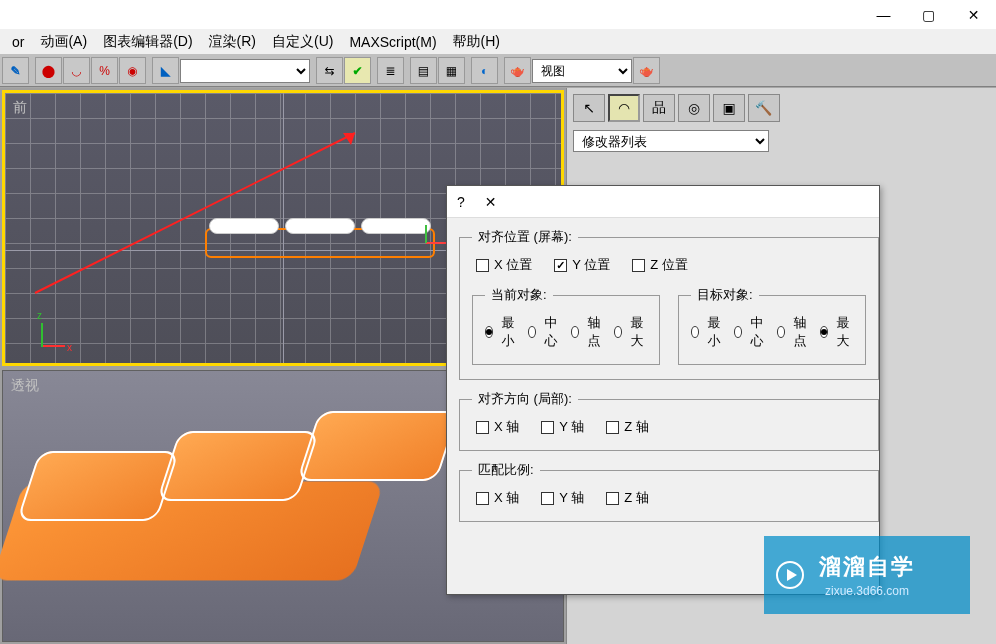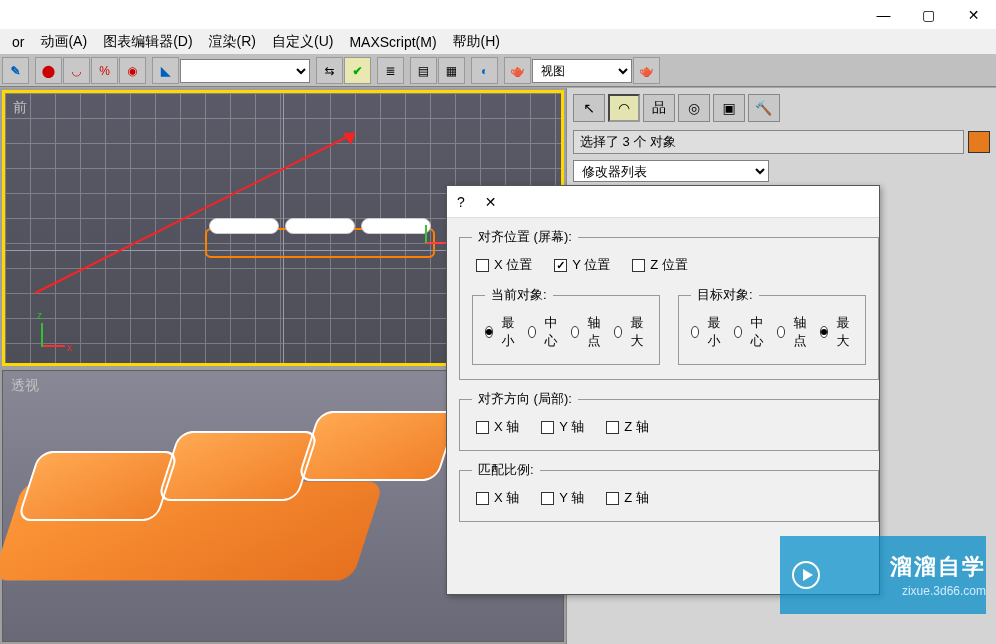--- a/index.html
+++ b/index.html
@@ -99,21 +99,21 @@
 .checkbox.checked::after { content: "✓"; color: #000; font-weight: bold; }
 .radio { width: 12px; height: 12px; border: 1px solid #333; border-radius: 50%; background: #fff; display: inline-flex; align-items: center; justify-content: center; }
 .radio.checked::after { content: ""; width: 6px; height: 6px; border-radius: 50%; background: #000; }
 
 .objcols { display: flex; gap: 18px; }
 .objcols fieldset { flex: 1; margin-bottom: 0; }
 .radiocol { display: flex; flex-direction: row; gap: 10px; }
 .radiocol label { display: flex; align-items: center; gap: 8px; }
 
 
-.watermark { position: absolute; right: 10px; bottom: 30px; width: 206px; height: 78px; background: rgba(0,140,200,0.72); display: flex; align-items: flex-end; justify-content: center; flex-direction: column; color: #fff; }
+.watermark { position: absolute; right: 26px; bottom: 30px; width: 206px; height: 78px; background: rgba(0,140,200,0.72); display: flex; align-items: center; justify-content: center; flex-direction: column; color: #fff; }
 .watermark .big { font-size: 22px; font-weight: bold; letter-spacing: 2px; }
 .watermark .url { font-size: 12px; color: #cfeaff; margin-top: 2px; }
 .watermark .play { position: absolute; left: 12px; width: 28px; height: 28px; border: 2px solid #fff; border-radius: 50%; display: flex; align-items: center; justify-content: center; }
 .watermark .play::after { content: ""; border-left: 10px solid #fff; border-top: 6px solid transparent; border-bottom: 6px solid transparent; margin-left: 3px; }
 </style>
 </head>
 <body>
 
 <div class="titlebar">
   <div class="winbtn">—</div>
@@ -203,24 +203,20 @@
 
   <div class="sidepanel">
     <div class="cmdpanel">
       <div class="cbtn">↖</div>
       <div class="cbtn active">◠</div>
       <div class="cbtn">品</div>
       <div class="cbtn">◎</div>
       <div class="cbtn">▣</div>
       <div class="cbtn">🔨</div>
     </div>
-    <div class="selinfo">
-      <input value="选择了 3 个 对象" style="">
-      <div class="swatch"></div>
-    </div>
     <select class="modlist"><option>修改器列表</option></select>
   </div>
 </div>
 
 <div class="dialog">
   <div class="dtitle">
     <span class="dt-btns">
       <span>?</span>
       <span>✕</span>
     </span>

